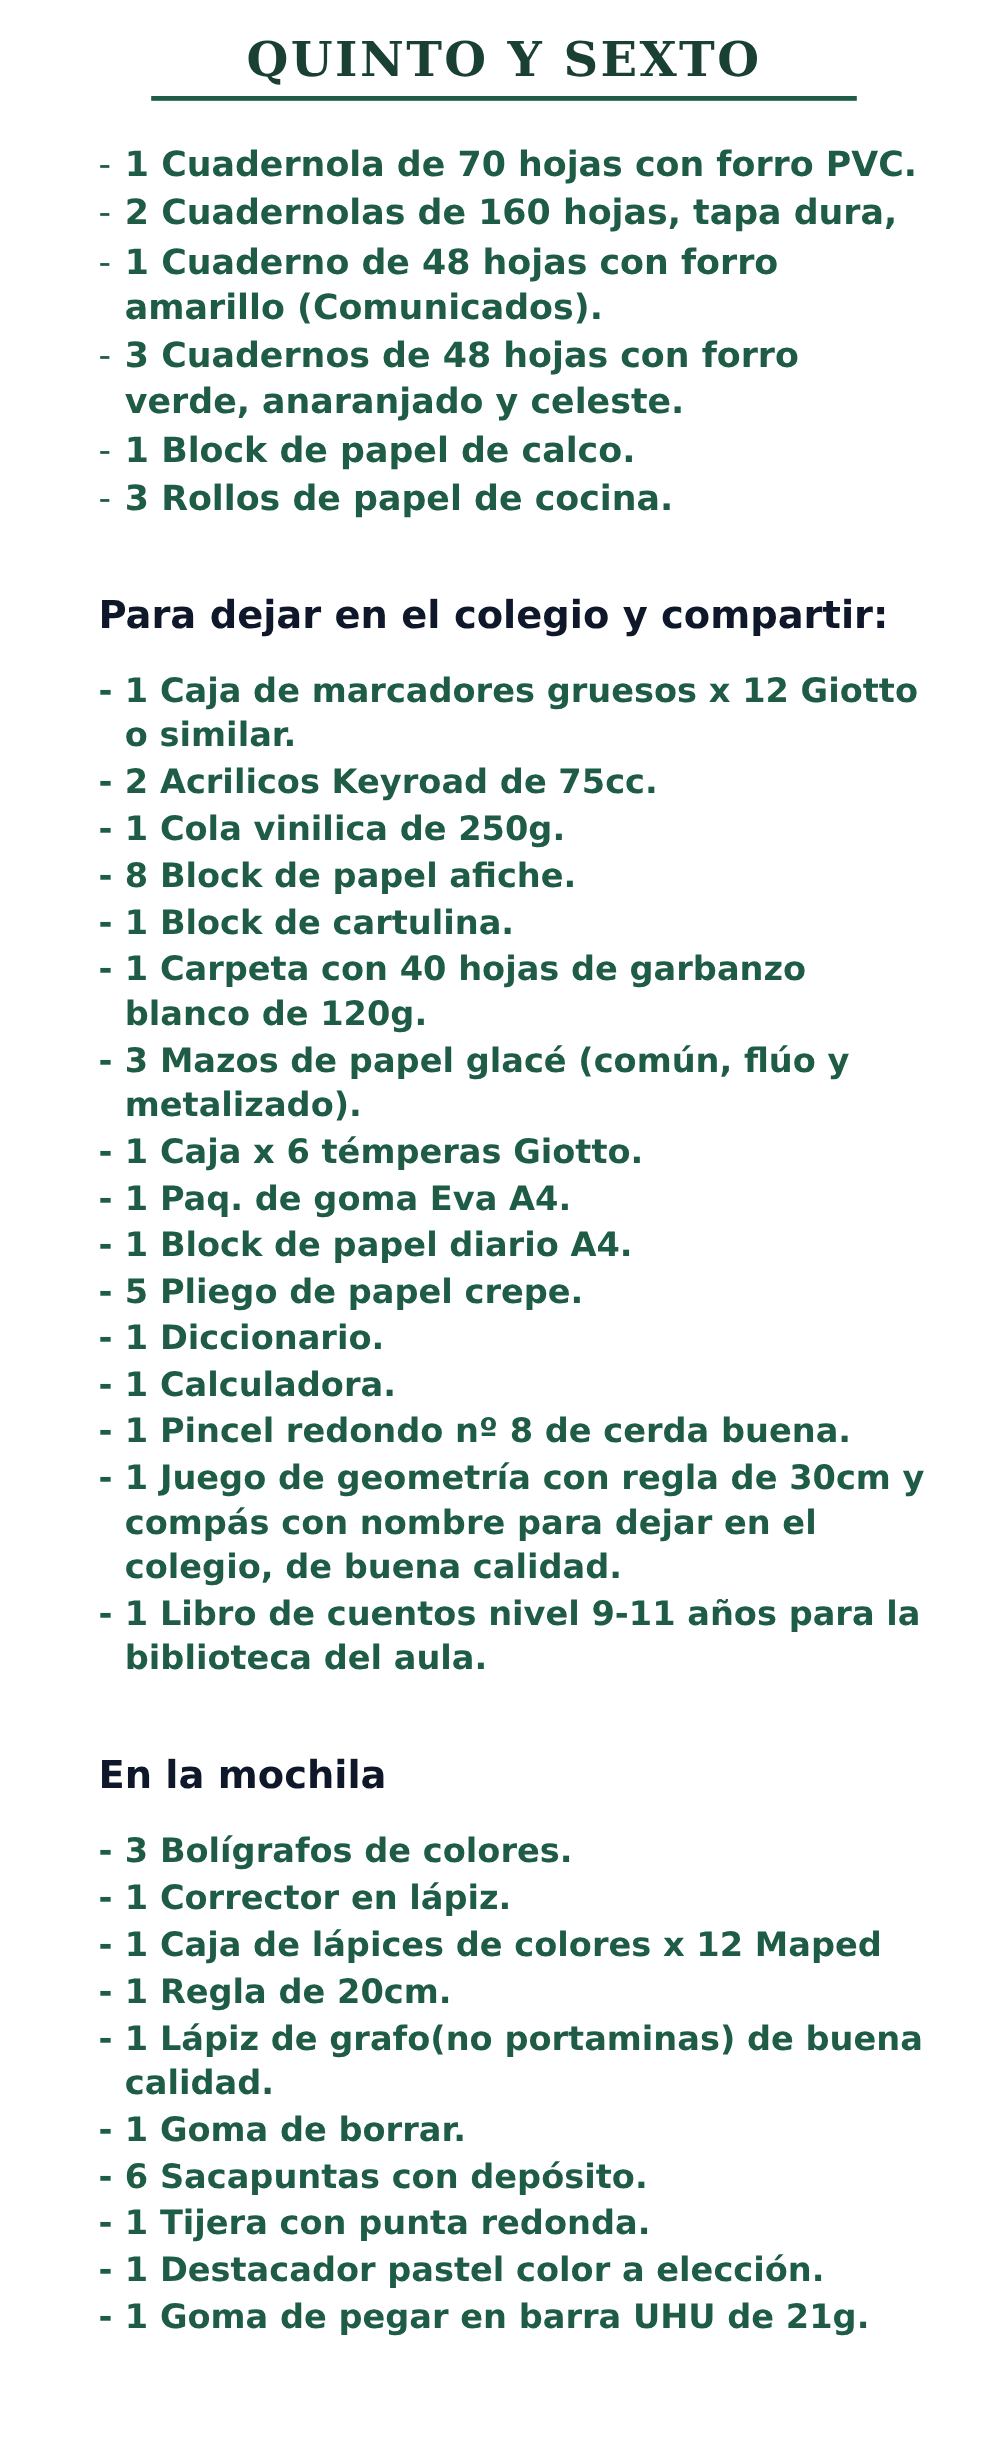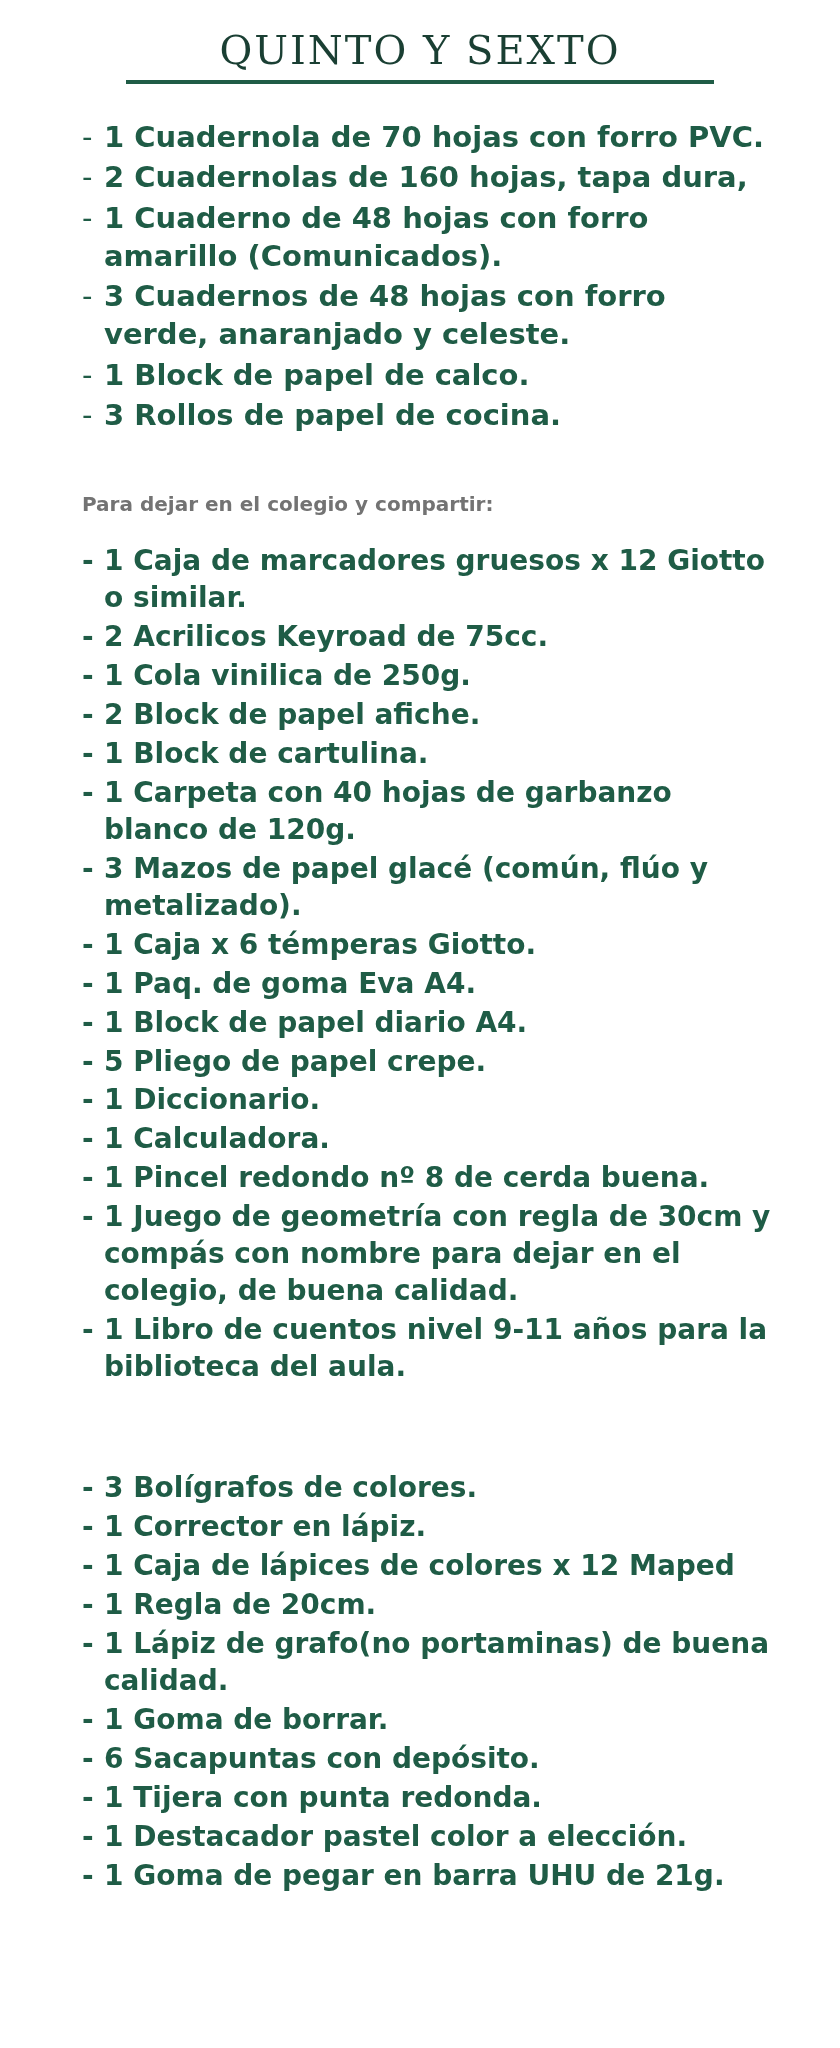--- a/index.html
+++ b/index.html
@@ -16,21 +16,21 @@
   .page {
     width: 840px;
     min-height: 2048px;
     box-sizing: border-box;
     padding: 18px 60px 30px 60px;
     background: #ffffff;
   }
   .title {
     text-align: center;
     font-family: "DejaVu Serif", "Liberation Serif", serif;
-    font-weight: 400;
+    font-weight: 700;
     font-size: 40px;
     letter-spacing: 2px;
     color: #1a3f33;
     margin: 10px 0 8px 0;
     line-height: 1.1;
   }
   .title-rule {
     height: 4px;
     background: #1f5c46;
     width: 588px;
@@ -61,22 +61,22 @@
   .list.light li {
     font-weight: 400;
     font-size: 29px;
   }
   .list.bold li {
     font-weight: bold;
     font-size: 28px;
   }
   .section-head {
     font-weight: bold;
-    font-size: 20px;
-    color: #737373;
+    font-size: 32px;
+    color: #0f172a;
     margin: 0;
     line-height: 1.25;
   }
   .gap-lg { height: 56px; }
   .gap-md { height: 26px; }
   .indent-cont {
     padding-left: 22px;
   }
 </style>
 </head>
@@ -129,21 +129,21 @@
       <li>
           <span class="dash">-</span>
           <span class="txt">2 Acrilicos Keyroad de 75cc.</span>
         </li>
       <li>
           <span class="dash">-</span>
           <span class="txt">1 Cola vinilica de 250g.</span>
         </li>
       <li>
           <span class="dash">-</span>
-          <span class="txt">2 Block de papel afiche.</span>
+          <span class="txt">8 Block de papel afiche.</span>
         </li>
       <li>
           <span class="dash">-</span>
           <span class="txt">1 Block de cartulina.</span>
         </li>
       <li>
           <span class="dash">-</span>
           <span class="txt">1 Carpeta con 40 hojas de garbanzo blanco de 120g.</span>
         </li>
       <li>
@@ -185,20 +185,21 @@
       <li>
           <span class="dash">-</span>
           <span class="txt">1 Libro de cuentos nivel 9-11 años para la biblioteca del aula.</span>
         </li>
     </ul>
   </div>
 
   <div class="gap-lg"></div>
 
   <div class="indent-cont">
+    <div class="section-head">En la mochila</div>
     <div class="gap-md"></div>
     <ul class="list bold">
       <li>
           <span class="dash">-</span>
           <span class="txt">3 Bolígrafos de colores.</span>
         </li>
       <li>
           <span class="dash">-</span>
           <span class="txt">1 Corrector en lápiz.</span>
         </li>

